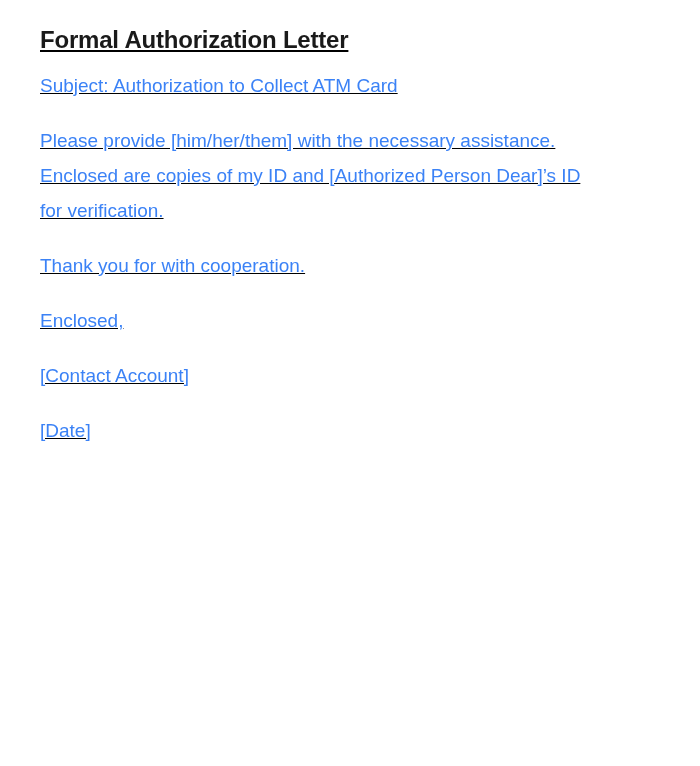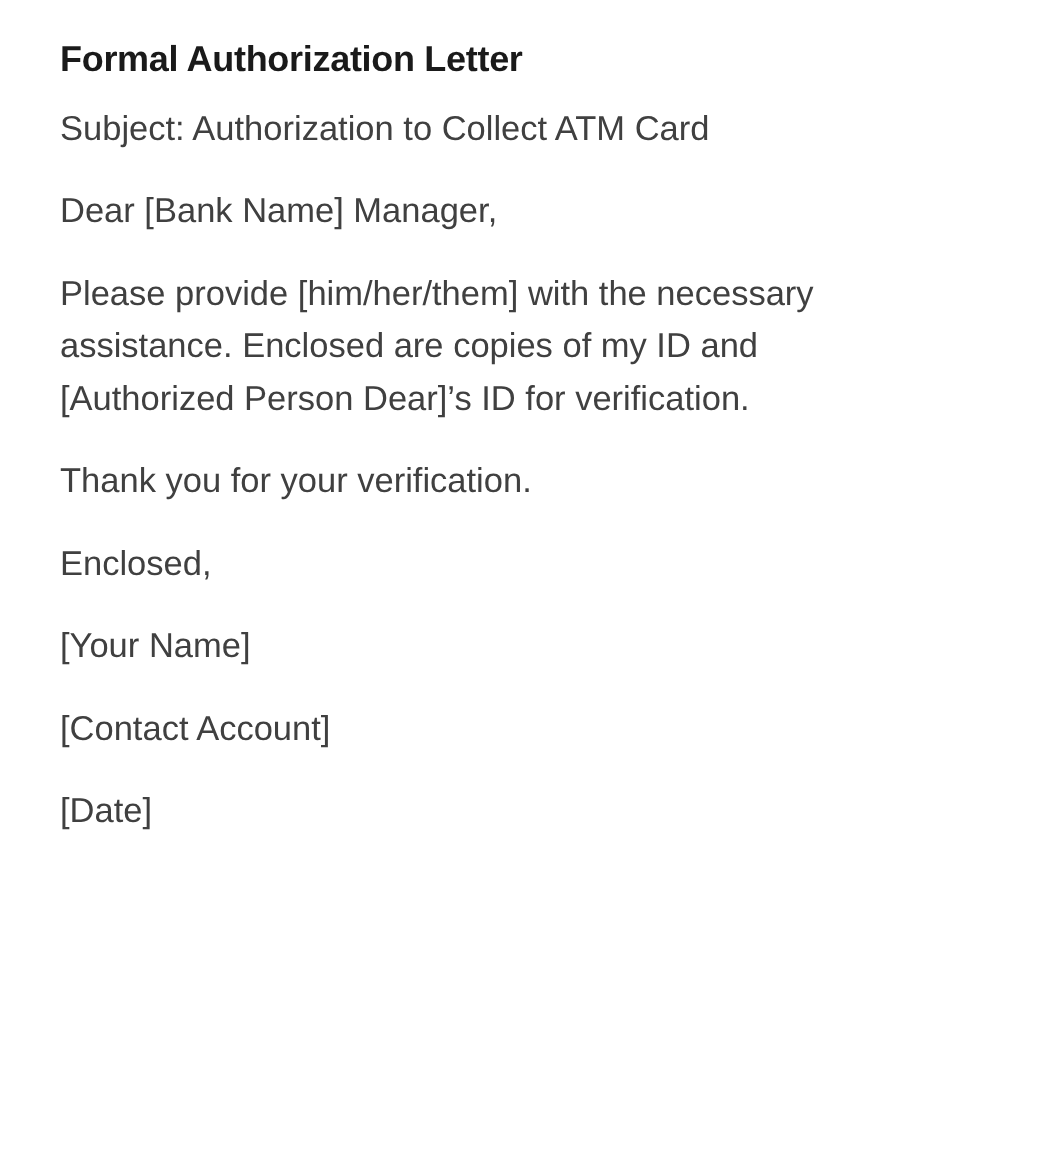--- a/index.html
+++ b/index.html
@@ -12,55 +12,54 @@
     height: 766px;
     font-family: "Liberation Sans", sans-serif;
     -webkit-font-smoothing: antialiased;
   }
   .letter {
     box-sizing: border-box;
     width: 663px;
     height: 766px;
     padding: 24px 60px 0 40px;
     background: #ffffff;
+    text-decoration: underline;
   }
   .letter-title {
     margin: 0 0 12px 0;
     font-size: 24px;
     line-height: 32px;
     font-weight: bold;
     color: #1a1a1a;
     letter-spacing: -0.2px;
   }
   .letter-body {
     max-width: 600px;
   }
   .letter-para {
     margin: 0 0 20px 0;
-    font-size: 23px;
+    font-size: 19px;
     line-height: 35px;
-    color: #404040;
+    color: #3b82f6;
     font-weight: normal;
     white-space: normal;
   }
   .letter-para:last-child {
     margin-bottom: 17px;
   }
 </style>
 </head>
 <body>
 
 <div class="letter">
 
   <h1 class="letter-title">Formal Authorization Letter</h1>
 
   <div class="letter-body">
     <p class="letter-para">Subject: Authorization to Collect ATM Card</p>
-    <p class="letter-para">Dear [Bank Name] Manager,</p>
     <p class="letter-para">Please provide [him/her/them] with the necessary assistance. Enclosed are copies of my ID and [Authorized Person Dear]’s ID for verification.</p>
-    <p class="letter-para">Thank you for your verification.</p>
+    <p class="letter-para">Thank you for with cooperation.</p>
     <p class="letter-para">Enclosed,</p>
-    <p class="letter-para">[Your Name]</p>
     <p class="letter-para">[Contact Account]</p>
     <p class="letter-para">[Date]</p>
   </div>
 
 </div>
 
 </body></html>

